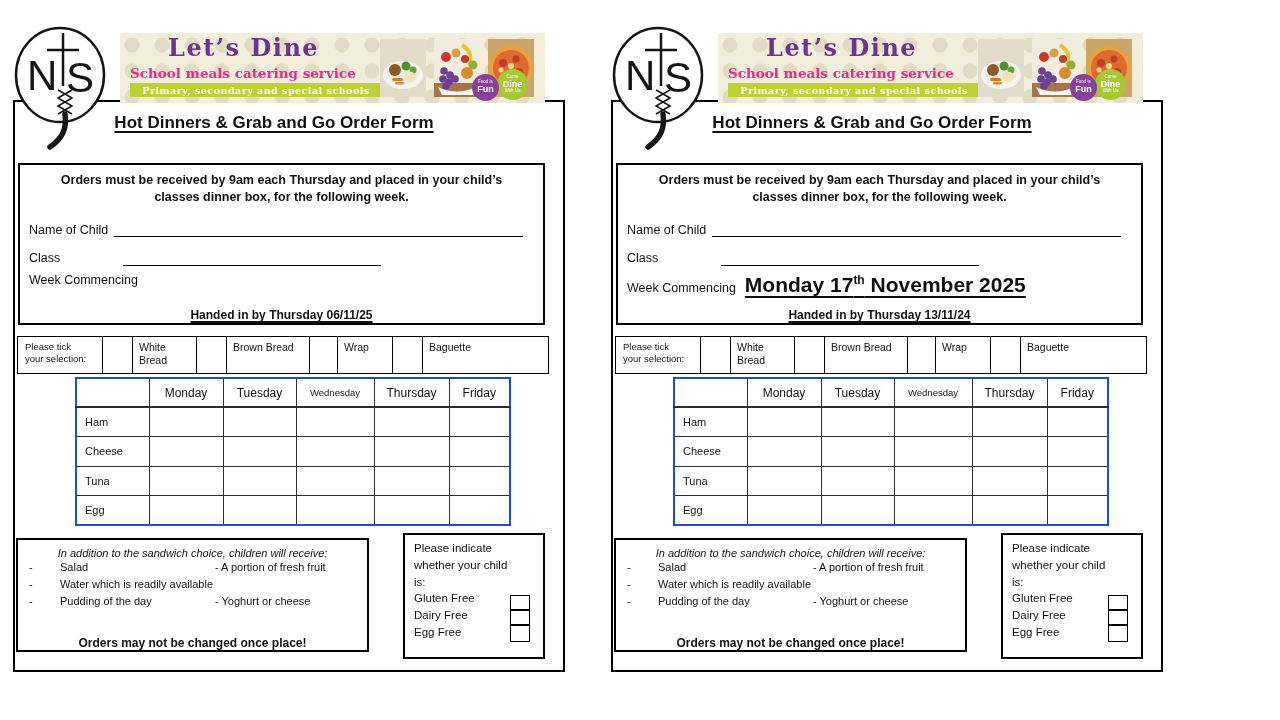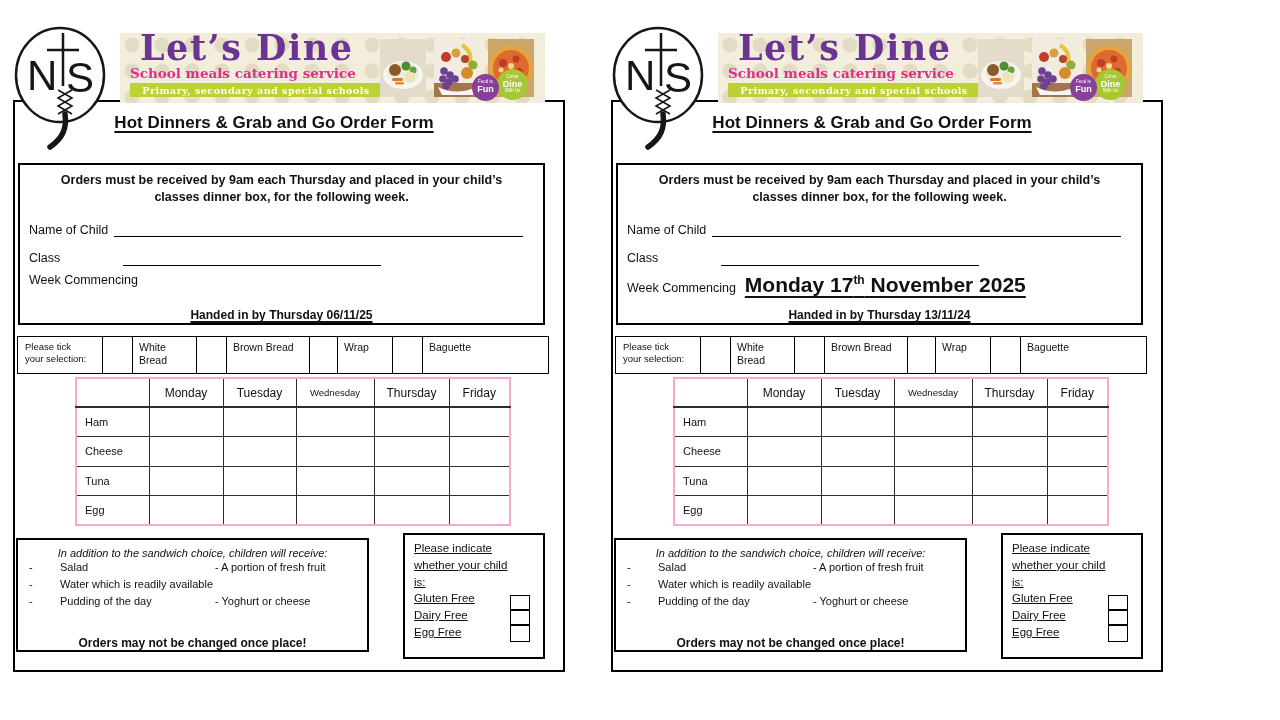--- a/index.html
+++ b/index.html
@@ -14,22 +14,22 @@
 
   
   .logo { position:absolute; left:14px; top:26px; width:92px; height:128px; }
 
   
   .banner { position:absolute; left:120px; top:33px; width:425px; height:70px;
             background:#f3eddc;
             background-image:radial-gradient(circle at 12px 12px, rgba(186,174,132,.28) 7px, transparent 8px);
             background-size:30px 26px; overflow:visible; }
   .banner-text { position:absolute; left:0; top:0; width:262px; }
-  .brand { padding-left:20px; margin-top:-3px; font-family:"DejaVu Serif", serif; font-weight:bold;
-           color:#6b3392; font-size:35px; letter-spacing:1.5px; line-height:36px; white-space:nowrap; }
+  .brand { padding-left:48px; margin-top:-3px; font-family:"DejaVu Serif", serif; font-weight:bold;
+           color:#6b3392; font-size:24px; letter-spacing:1.5px; line-height:36px; white-space:nowrap; }
   .brand-sub { padding-left:10px; font-family:"DejaVu Serif", serif; font-weight:bold;
                color:#dd3189; font-size:13.5px; line-height:15px; white-space:nowrap; }
   .brand-tag { margin-left:10px; margin-top:2px; width:252px; background:#bdd133; color:#fff;
                font-family:"DejaVu Serif", serif; font-weight:bold; font-size:9.5px;
                text-align:center; padding:2px 0 1px; letter-spacing:.5px; white-space:nowrap; }
   .photos { position:absolute; right:10px; top:6px; display:flex; gap:6px; }
   .photos svg { width:48px; height:58px; display:block; }
   .badge { position:absolute; border-radius:50%; color:#fff; display:flex; flex-direction:column;
            align-items:center; justify-content:center; text-align:center; line-height:1.05; }
   .badge-purple { width:27px; height:27px; background:#8a3f98; left:352px; top:41px; z-index:3; font-size:4.5px; }
@@ -62,40 +62,40 @@
                 border:1.5px solid #000; display:flex; background:#fff; }
   .sel-cell { border-right:1.5px solid #000; height:100%; }
   .sel-cell:last-child { border-right:none; }
   .sel-prompt { width:85px; font-size:9.5px; line-height:12px; padding:4px 0 0 7px; }
   .sel-tick { width:30px; }
   .sel-opt { font-size:10.5px; line-height:13px; padding:4px 0 0 6px; }
   .w-white { width:64px; } .w-brown { width:83px; } .sel-tick.t3 { width:28px; }
   .w-wrap { width:55px; } .w-bag { flex:1; }
 
   
-  .grid { position:absolute; left:75px; top:377px; border-collapse:collapse; border:2px solid #f9a8d4; }
+  .grid { position:absolute; left:75px; top:377px; border-collapse:collapse; border:2px solid #1d4ed8; }
   .grid th, .grid td { border:1.5px solid #2e2e2e; font-weight:normal; }
   .grid th { height:29px; font-size:12px; text-align:center; }
   .grid th.wed { font-size:9.5px; }
   .grid td { height:29.5px; }
   .grid td.rowlabel { font-size:11px; padding-left:8px; text-align:left; }
   .grid tr.head th { border-bottom:2px solid #2e2e2e; }
 
   
   .addition-box { position:absolute; left:16px; top:538px; width:353px; height:114px; border:2px solid #000; font-size:11px; }
   .add-head { text-align:center; margin-top:7px;font-style:italic; }
   .add-row { position:relative; height:17px; }
   .add-row .dash { position:absolute; left:11px; }
   .add-row .add-item { position:absolute; left:42px; white-space:nowrap; }
   .add-row .add-extra { position:absolute; left:197px; white-space:nowrap; }
   .add-foot { margin-top:24px; text-align:center; font-weight:bold; font-size:12px; }
 
   
   .indicate-box { position:absolute; left:403px; top:533px; width:142px; height:126px; border:2px solid #000;
-                  padding:5px 0 0 9px; font-size:11.5px; line-height:16.8px;text-decoration:underline; }
+                  padding:5px 0 0 9px; font-size:11.5px; line-height:16.8px; }
   .cb-stack { position:absolute; right:13px; top:60px; width:20px; border:1.5px solid #000; }
   .cb { height:15px; border-bottom:2.5px solid #000; }
   .cb:last-child { border-bottom:none; }
 </style>
 </head>
 <body>
 
 <div class="stage">
   <section class="form">
 

